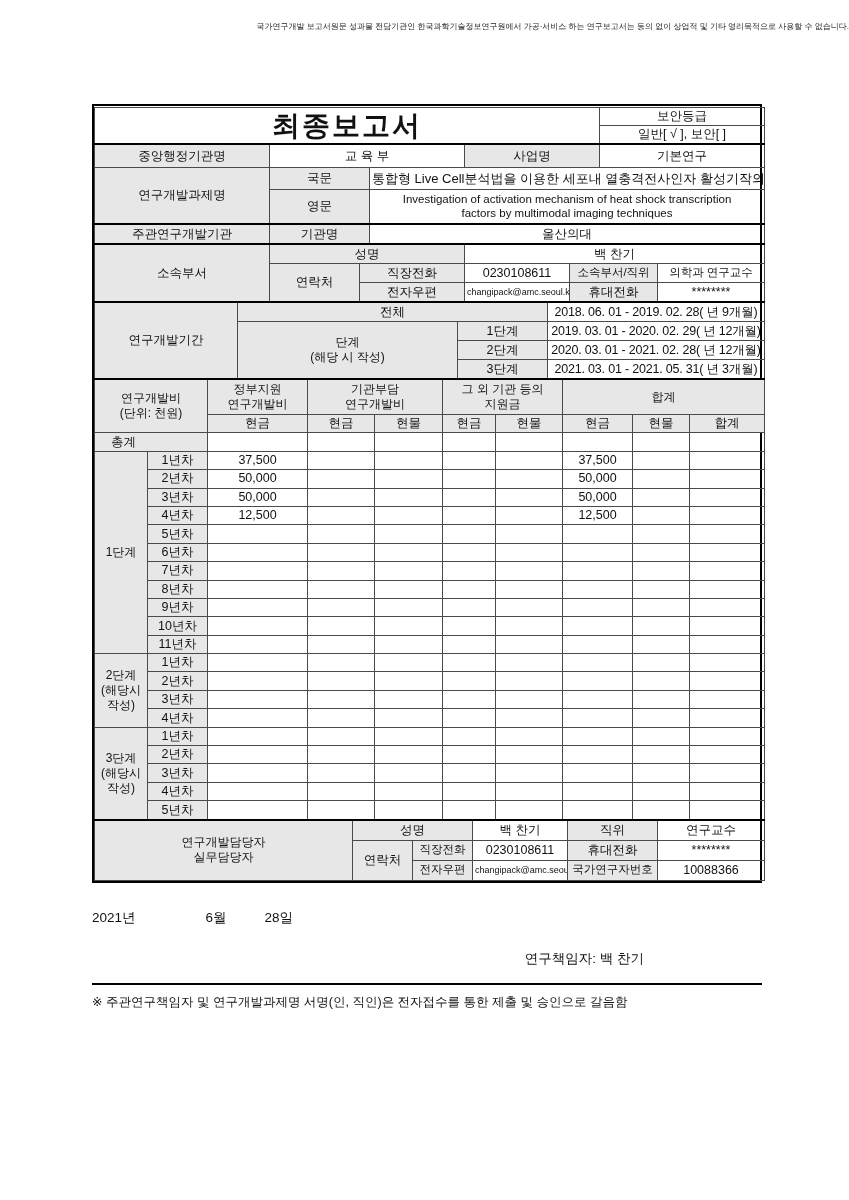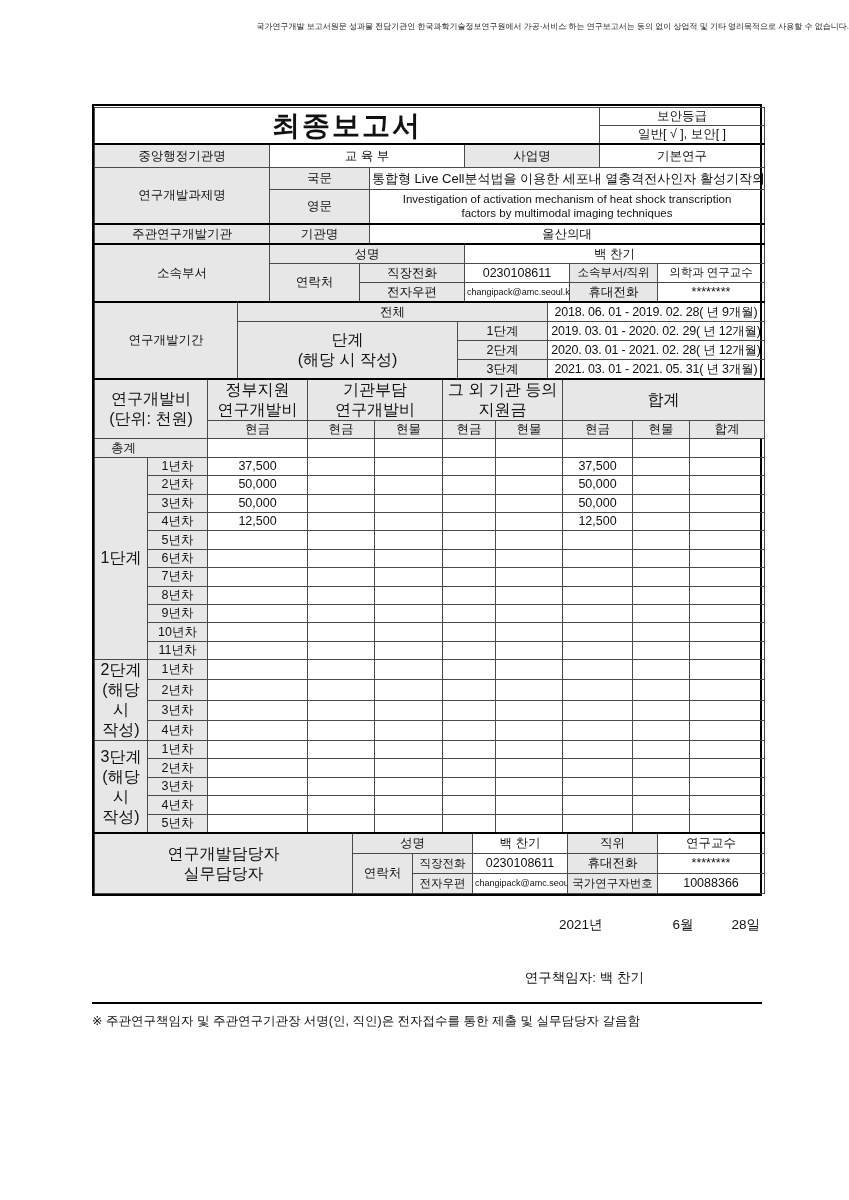--- a/index.html
+++ b/index.html
@@ -16,30 +16,30 @@
   .g{background:#e7e7e7}
   .pre{white-space:pre-line}
   .title-cell{font-size:28px;font-weight:bold;letter-spacing:2px}
   .h22 td{height:22px}
   .kor{font-size:13px}
   .eng{font-size:11.5px;height:33px}
   .projno{font-size:14px;letter-spacing:.5px}
   .email{font-size:9px}
   .small{font-size:11.5px}
   .date-val{font-size:12.5px;letter-spacing:-.2px}
-  .bh{font-size:16px;line-height:1.25}
+  .bh{font-size:12px;line-height:1.25}
   .budget td{height:17.4px}
   .budget .hdr1 td{height:34px}
   .budget .c-total{text-align:left;padding-left:16px}
   .staff td{height:19px}
   .decl{margin-top:11px;font-size:13.5px;line-height:1.5;text-align:justify;color:#111}
-  .dateline{display:flex;justify-content:flex-end;margin-top:20px;font-size:13.5px;padding-right:2px}
+  .dateline{display:flex;margin-top:26px;font-size:13.5px;padding-right:2px}
   .dateline .m{margin-left:70px}
   .dateline .d{margin-left:38px}
-  .signs{margin-top:34px;text-align:right;padding-right:118px;font-size:13.5px;line-height:1.5}
+  .signs{margin-top:22px;text-align:right;padding-right:118px;font-size:13.5px;line-height:1.5}
   .sig-rule{border:none;border-top:2px solid #000;margin:14px 0 9px 0}
   .note{font-size:12.5px}
 </style>
 </head>
 <body>
 
 <div class="top-note">국가연구개발 보고서원문 성과물 전담기관인 한국과학기술정보연구원에서 가공·서비스 하는 연구보고서는 동의 없이 상업적 및 기타 영리목적으로 사용할 수 없습니다.</div>
 
 <div class="content">
   <div class="tablewrap">
@@ -493,14 +493,14 @@
     <span class="m">6월</span>
     <span class="d">28일</span>
   </div>
 
   <div class="signs">
     <div>연구책임자: 백 찬기</div>
   </div>
 
   <hr class="sig-rule">
 
-  <div class="note">※ 주관연구책임자 및 주관연구기관장 서명(인, 직인)은 전자접수를 통한 제출 및 실무담당자 갈음함</div>
+  <div class="note">※ 주관연구책임자 및 연구개발과제명 서명(인, 직인)은 전자접수를 통한 제출 및 승인으로 갈음함</div>
 </div>
 
 </body></html>

